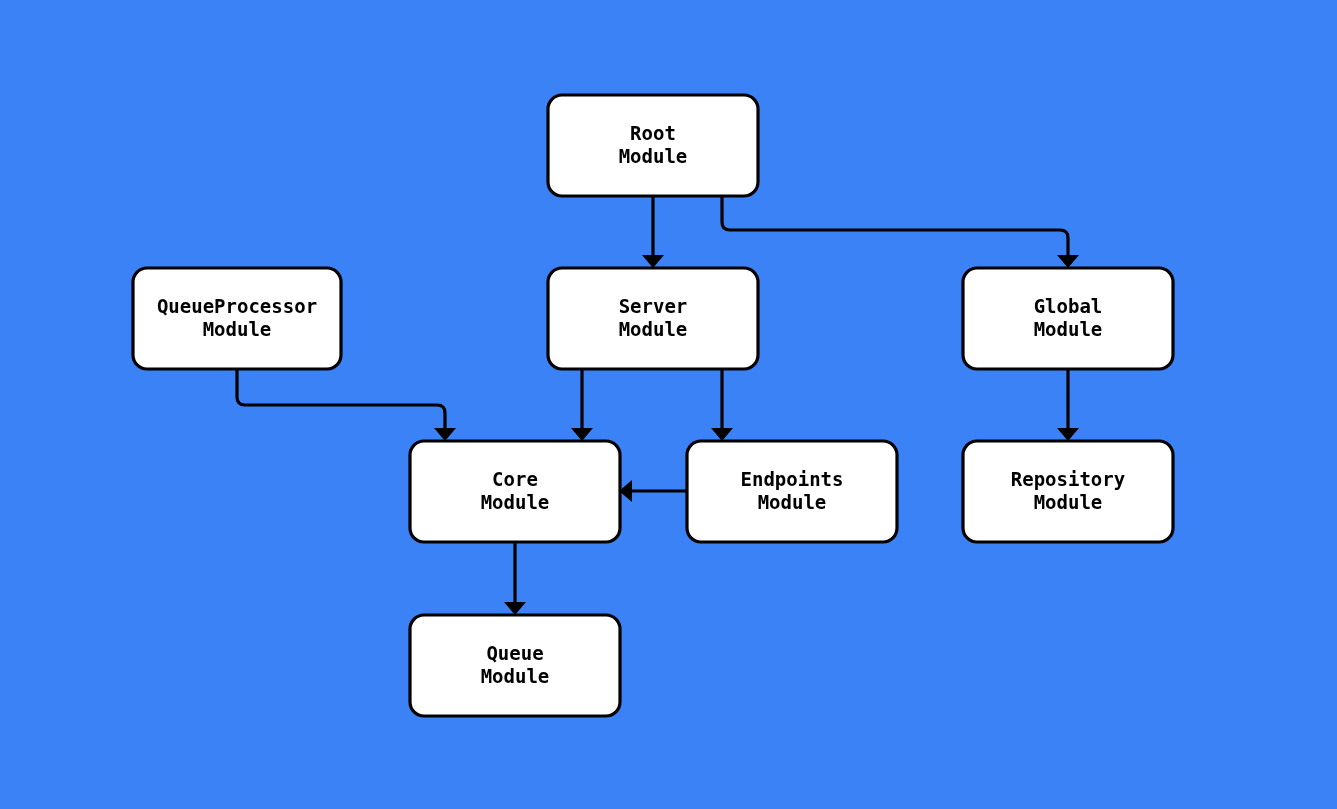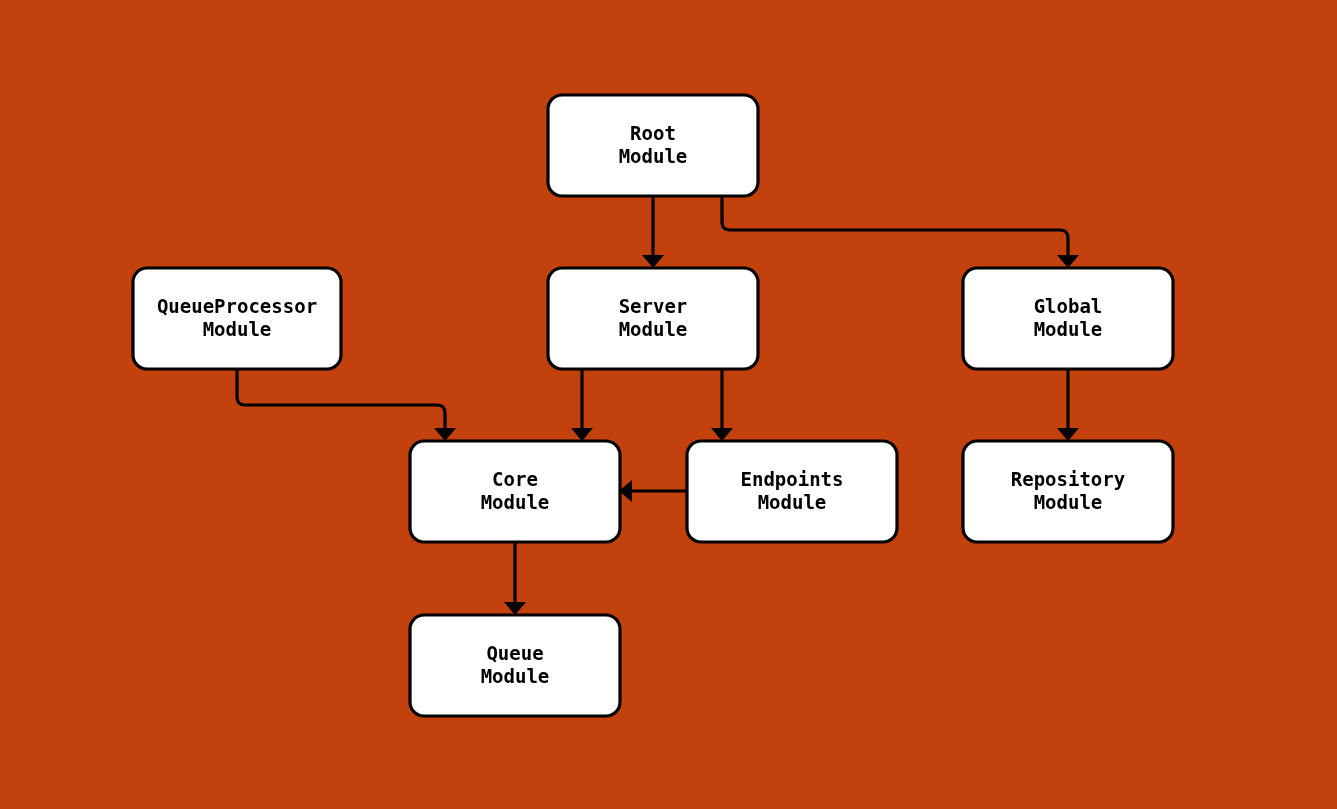--- a/index.html
+++ b/index.html
@@ -11,21 +11,21 @@
   body {
     width: 1337px;
     height: 809px;
     overflow: hidden;
     font-family: "DejaVu Sans Mono", "Liberation Mono", monospace;
   }
   #diagram-root {
     position: relative;
     width: 1337px;
     height: 809px;
-    background: #c2410c;
+    background: #3b82f6;
   }
   svg#diagram-canvas {
     display: block;
     width: 1337px;
     height: 809px;
   }
   .node-box {
     fill: #ffffff;
     stroke: #000000;
     stroke-width: 3.2;

